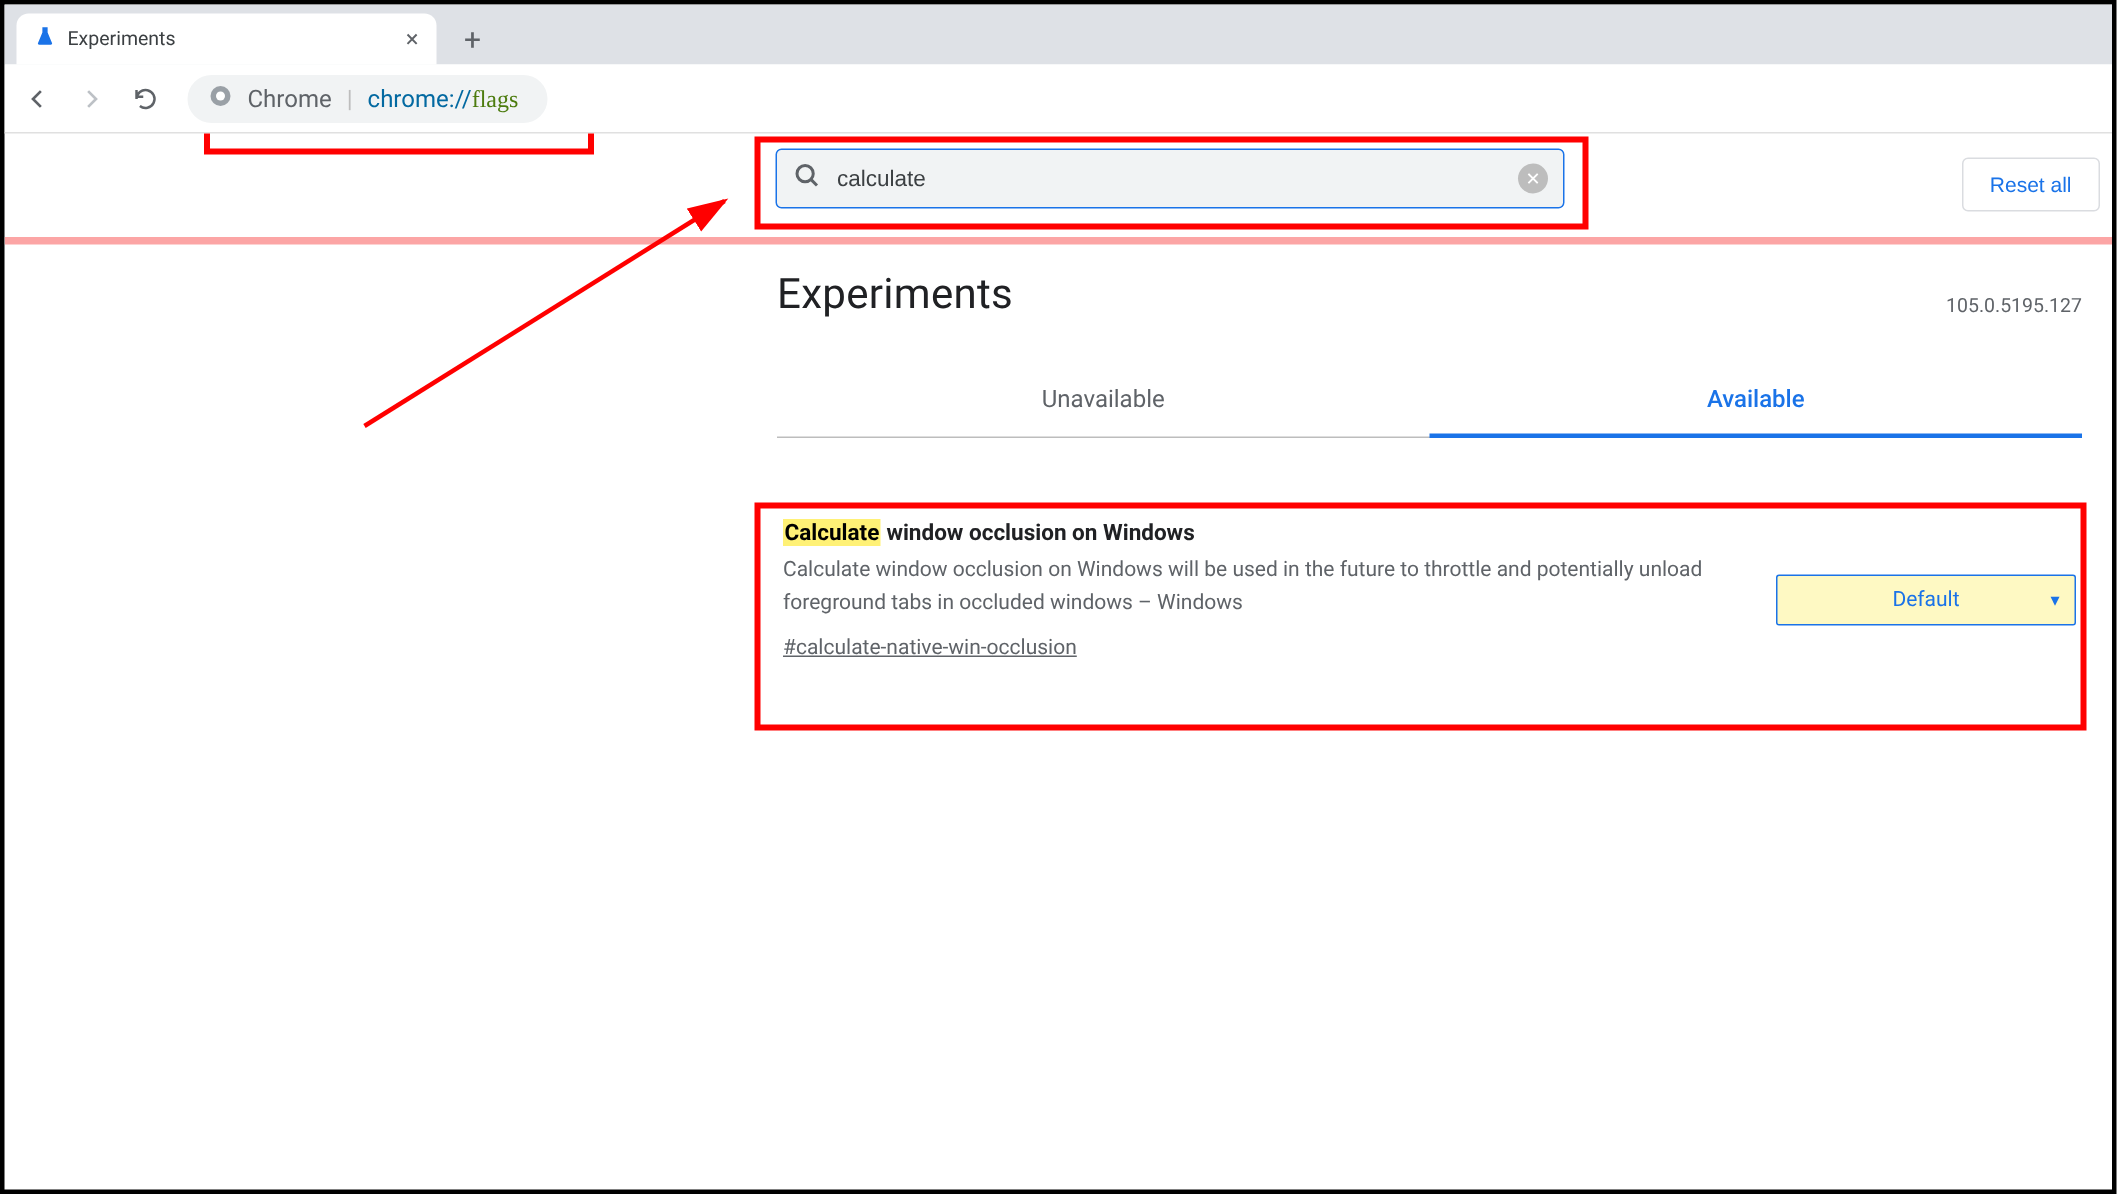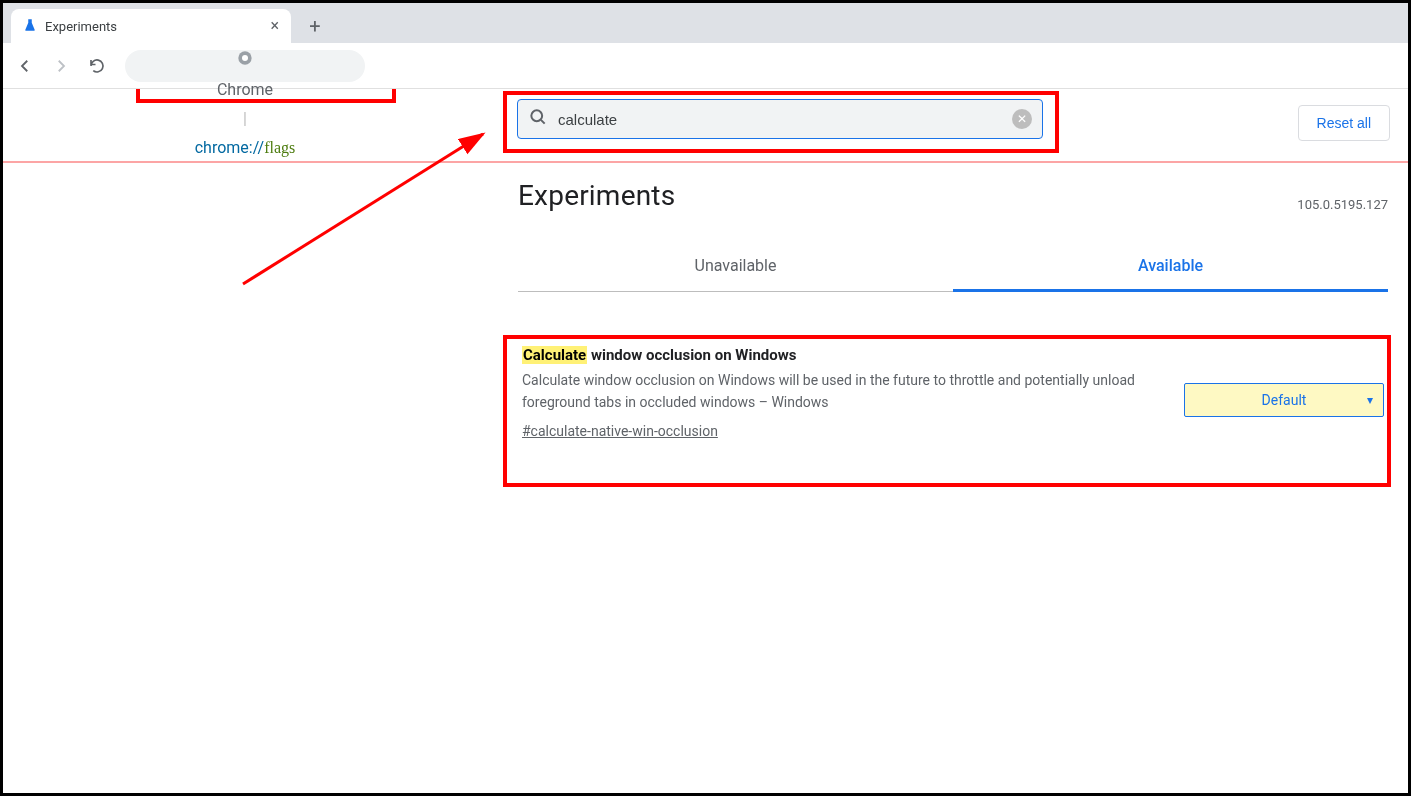--- a/index.html
+++ b/index.html
@@ -60,38 +60,37 @@
       display:flex;align-items:center;
       margin-left:6px;
       flex:1;
     }
     .omnibox {
       display:flex;align-items:center;
       background:#f1f3f4;border-radius:16px;
       height:32px;padding:0 14px;gap:10px;
       font-size:16px;color:#5f6368;
       min-width: 240px;
-      flex-direction: column;
     }
     .omnibox .chrome-glyph { color:#5f6368;}
     .omnibox .sep { color:#bdbdbd; }
     .omnibox .addr-dim { color:#0369a1; }
     .omnibox .addr-strong { color:#4d7c0f;font-family:Liberation Serif, serif; }
 
     
     .content {
       position:relative;
       height:calc(100% - 86px);
       overflow:hidden;
     }
     .page-header-row{
       display:flex;align-items:flex-start;justify-content:flex-end;
-      border-bottom:2px solid #fca5a5;
+      border-bottom:5px solid #fca5a5;
       height:74px;
-      padding-right:18px;
+      padding-right:8px;
     }
     .search-wrap{
       position:absolute;
       left:514px; top:10px;
       width:526px;height:40px;
       border:1px solid #1a73e8;border-radius:4px;
       background:#f1f3f4;
       display:flex;align-items:center;padding:0 10px;gap:10px;
     }
     .search-input{

